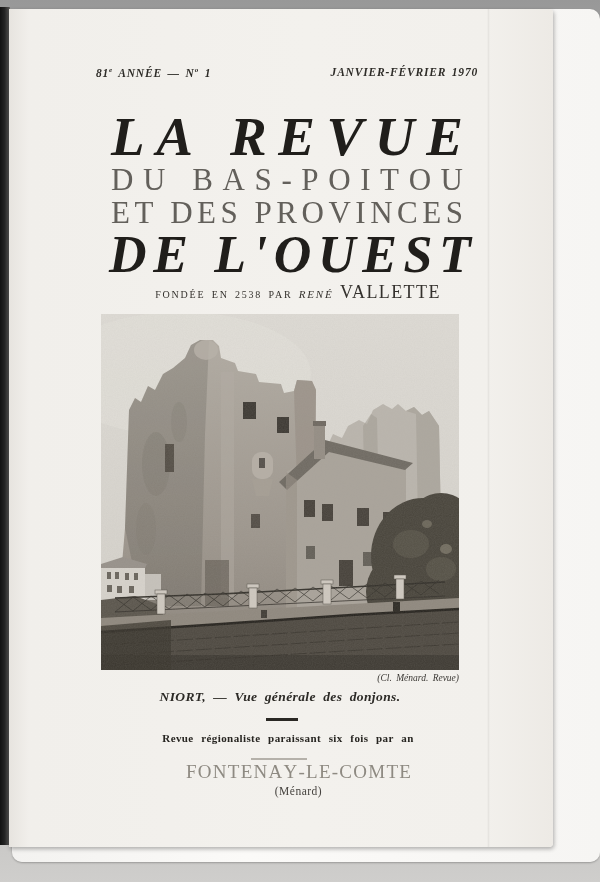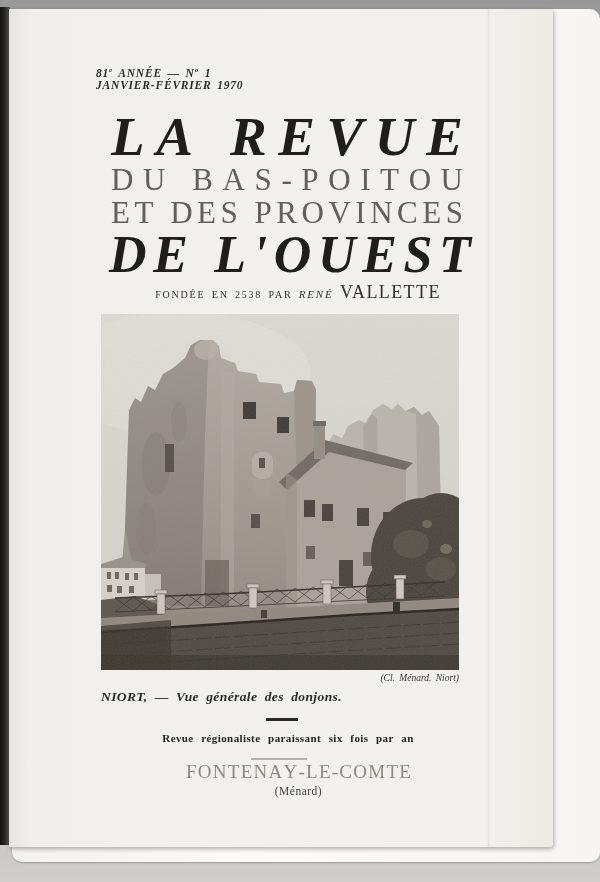--- a/index.html
+++ b/index.html
@@ -27,21 +27,21 @@
     box-shadow:1px 2px 4px rgba(0,0,0,.30);
   }
   .crease{
     position:absolute;left:478px;top:0;width:3px;height:100%;
     background:linear-gradient(90deg,rgba(0,0,0,0) 0,rgba(0,0,0,.05) 50%,rgba(0,0,0,0) 100%);
   }
   .header-row{
     position:absolute;top:57px;left:87px;right:75px;
     display:flex;justify-content:space-between;
     font-size:11.5px;font-weight:bold;font-style:italic;
-    letter-spacing:.8px;word-spacing:2px;color:#2e2c28;flex-direction:column;
+    letter-spacing:.8px;word-spacing:2px;color:#2e2c28;
   }
   .header-row sup{font-size:7px;}
   .spread{display:flex;justify-content:space-between;}
   .t1{
     position:absolute;top:100px;left:102px;width:352px;
     font-size:55px;font-weight:bold;font-style:italic;line-height:1;color:#201e1b;
   }
   .t2{
     position:absolute;left:102px;width:352px;
     font-size:31px;line-height:1;color:#63605b;
@@ -61,21 +61,21 @@
   .founder .lname{font-size:18px;letter-spacing:1.4px;}
   .photo{
     position:absolute;top:305px;left:92px;width:358px;height:356px;
   }
   .photo svg{display:block;width:100%;height:100%;}
   .credit{
     position:absolute;top:664px;left:92px;width:358px;
     text-align:right;font-style:italic;font-size:9.5px;color:#3b3834;word-spacing:2px;
   }
   .caption{
-    position:absolute;top:680px;left:92px;width:358px;
+    position:absolute;top:680px;left:92px;width:358px;text-align:center;
     font-weight:bold;font-style:italic;font-size:13.5px;color:#2c2a26;
     letter-spacing:.4px;word-spacing:3.5px;
   }
   .rule-thick{
     position:absolute;top:709px;left:257px;width:32px;height:3px;background:#2a2824;
   }
   .freq{
     position:absolute;top:723px;left:0;width:100%;text-align:center;
     transform:translateX(7px);
     font-weight:bold;font-size:11px;color:#262420;letter-spacing:.4px;word-spacing:4.5px;
@@ -290,21 +290,21 @@
           <rect x="0" y="341" width="358" height="15" fill="#2f2b26" opacity="0.5"></rect>
           <path d="M0,312 L70,306 L70,356 L0,356 Z" fill="#3a352e" opacity="0.75"></path>
           <rect x="292" y="288" width="7" height="10" fill="#2c2923"></rect>
           <rect x="160" y="296" width="6" height="8" fill="#2c2923" opacity="0.8"></rect>
         </g>
 
         <rect width="358" height="356" filter="url(#grain)" opacity="0.28"></rect>
       </svg>
     </div>
 
-    <div class="credit">(Cl. Ménard. Niort)</div>
+    <div class="credit">(Cl. Ménard. Revue)</div>
     <div class="caption">NIORT, — Vue générale des donjons.</div>
 
     <div class="rule-thick"></div>
     <div class="freq">Revue régionaliste paraissant six fois par an</div>
     <div class="rule-thin"></div>
     <div class="city spread">
         <span>F</span>
         <span>O</span>
         <span>N</span>
         <span>T</span>

